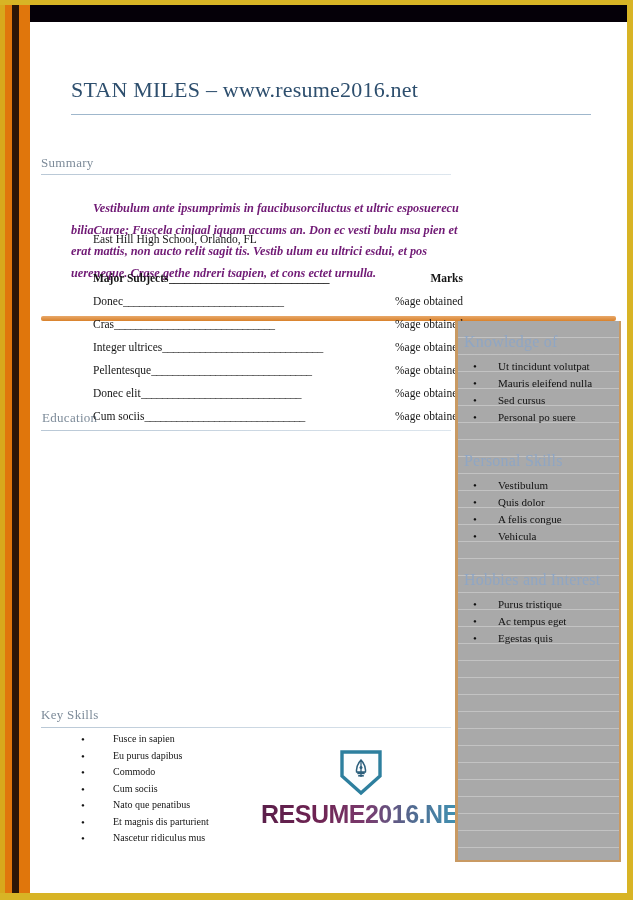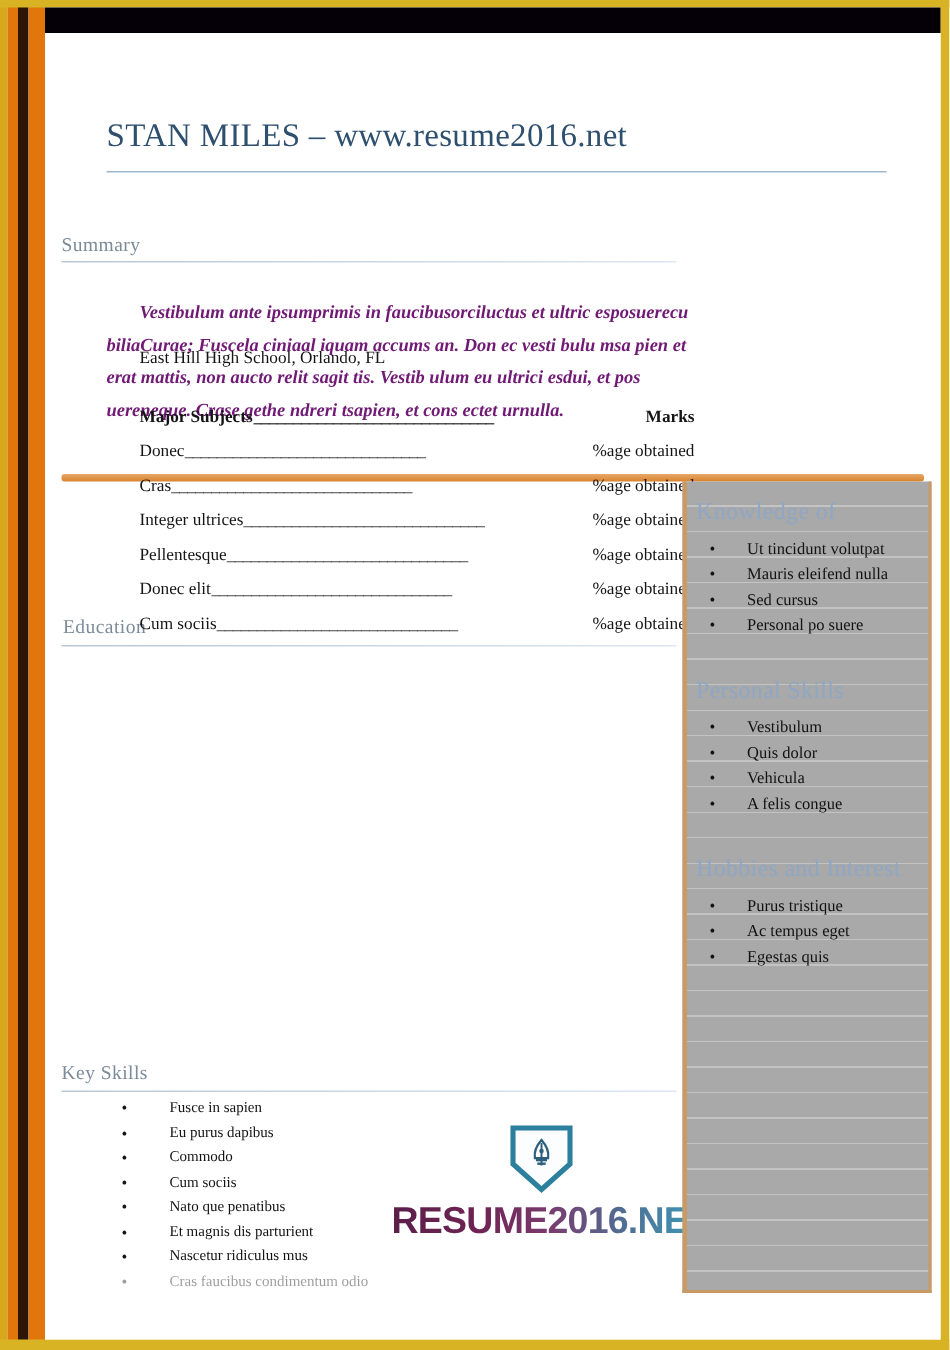--- a/index.html
+++ b/index.html
@@ -231,21 +231,20 @@
   <div class="sec-rule" style="left:11px; top:705px; width:410px;"></div>
 
   <ul class="ks-list">
     <li>Fusce in sapien</li>
     <li>Eu purus dapibus</li>
     <li>Commodo</li>
     <li>Cum sociis</li>
     <li>Nato que penatibus</li>
     <li>Et magnis dis parturient</li>
     <li>Nascetur ridiculus mus</li>
-    <li class="faded">Cras faucibus condimentum odio</li>
   </ul>
 
   <div class="logo-wrap">
     <svg class="logo-shield" width="48" height="48" viewBox="0 0 48 48">
       <path d="M5 4 H43 V28 L24 45 L5 28 Z" fill="#fbfdfe" stroke="#2d7f9e" stroke-width="3.4" stroke-linejoin="miter"></path>
       <path d="M24 12 C20.4 16 19 20 19.6 24 H28.4 C29 20 27.6 16 24 12 Z" fill="none" stroke="#2b5f7c" stroke-width="1.5"></path>
       <line x1="24" y1="14" x2="24" y2="29" stroke="#2b5f7c" stroke-width="1.3"></line>
       <rect x="20.3" y="24" width="7.4" height="2.2" fill="#2b5f7c"></rect>
       <rect x="21.2" y="27" width="5.6" height="1.6" fill="#2b5f7c"></rect>
       <circle cx="24" cy="19.4" r="1.5" fill="#2b5f7c"></circle>
@@ -262,22 +261,22 @@
         <li>Ut tincidunt volutpat</li>
         <li>Mauris eleifend nulla</li>
         <li>Sed cursus</li>
         <li>Personal po suere</li>
       </ul>
 
       <div class="sb-head">Personal Skills</div>
       <ul class="sb-list">
         <li>Vestibulum</li>
         <li>Quis dolor</li>
+        <li>A felis congue</li>
         <li>Vehicula</li>
-        <li>A felis congue</li>
       </ul>
 
       <div class="sb-head">Hobbies and Interest</div>
       <ul class="sb-list">
         <li>Purus tristique</li>
         <li>Ac tempus eget</li>
         <li>Egestas quis</li>
       </ul>
 
     </div>

